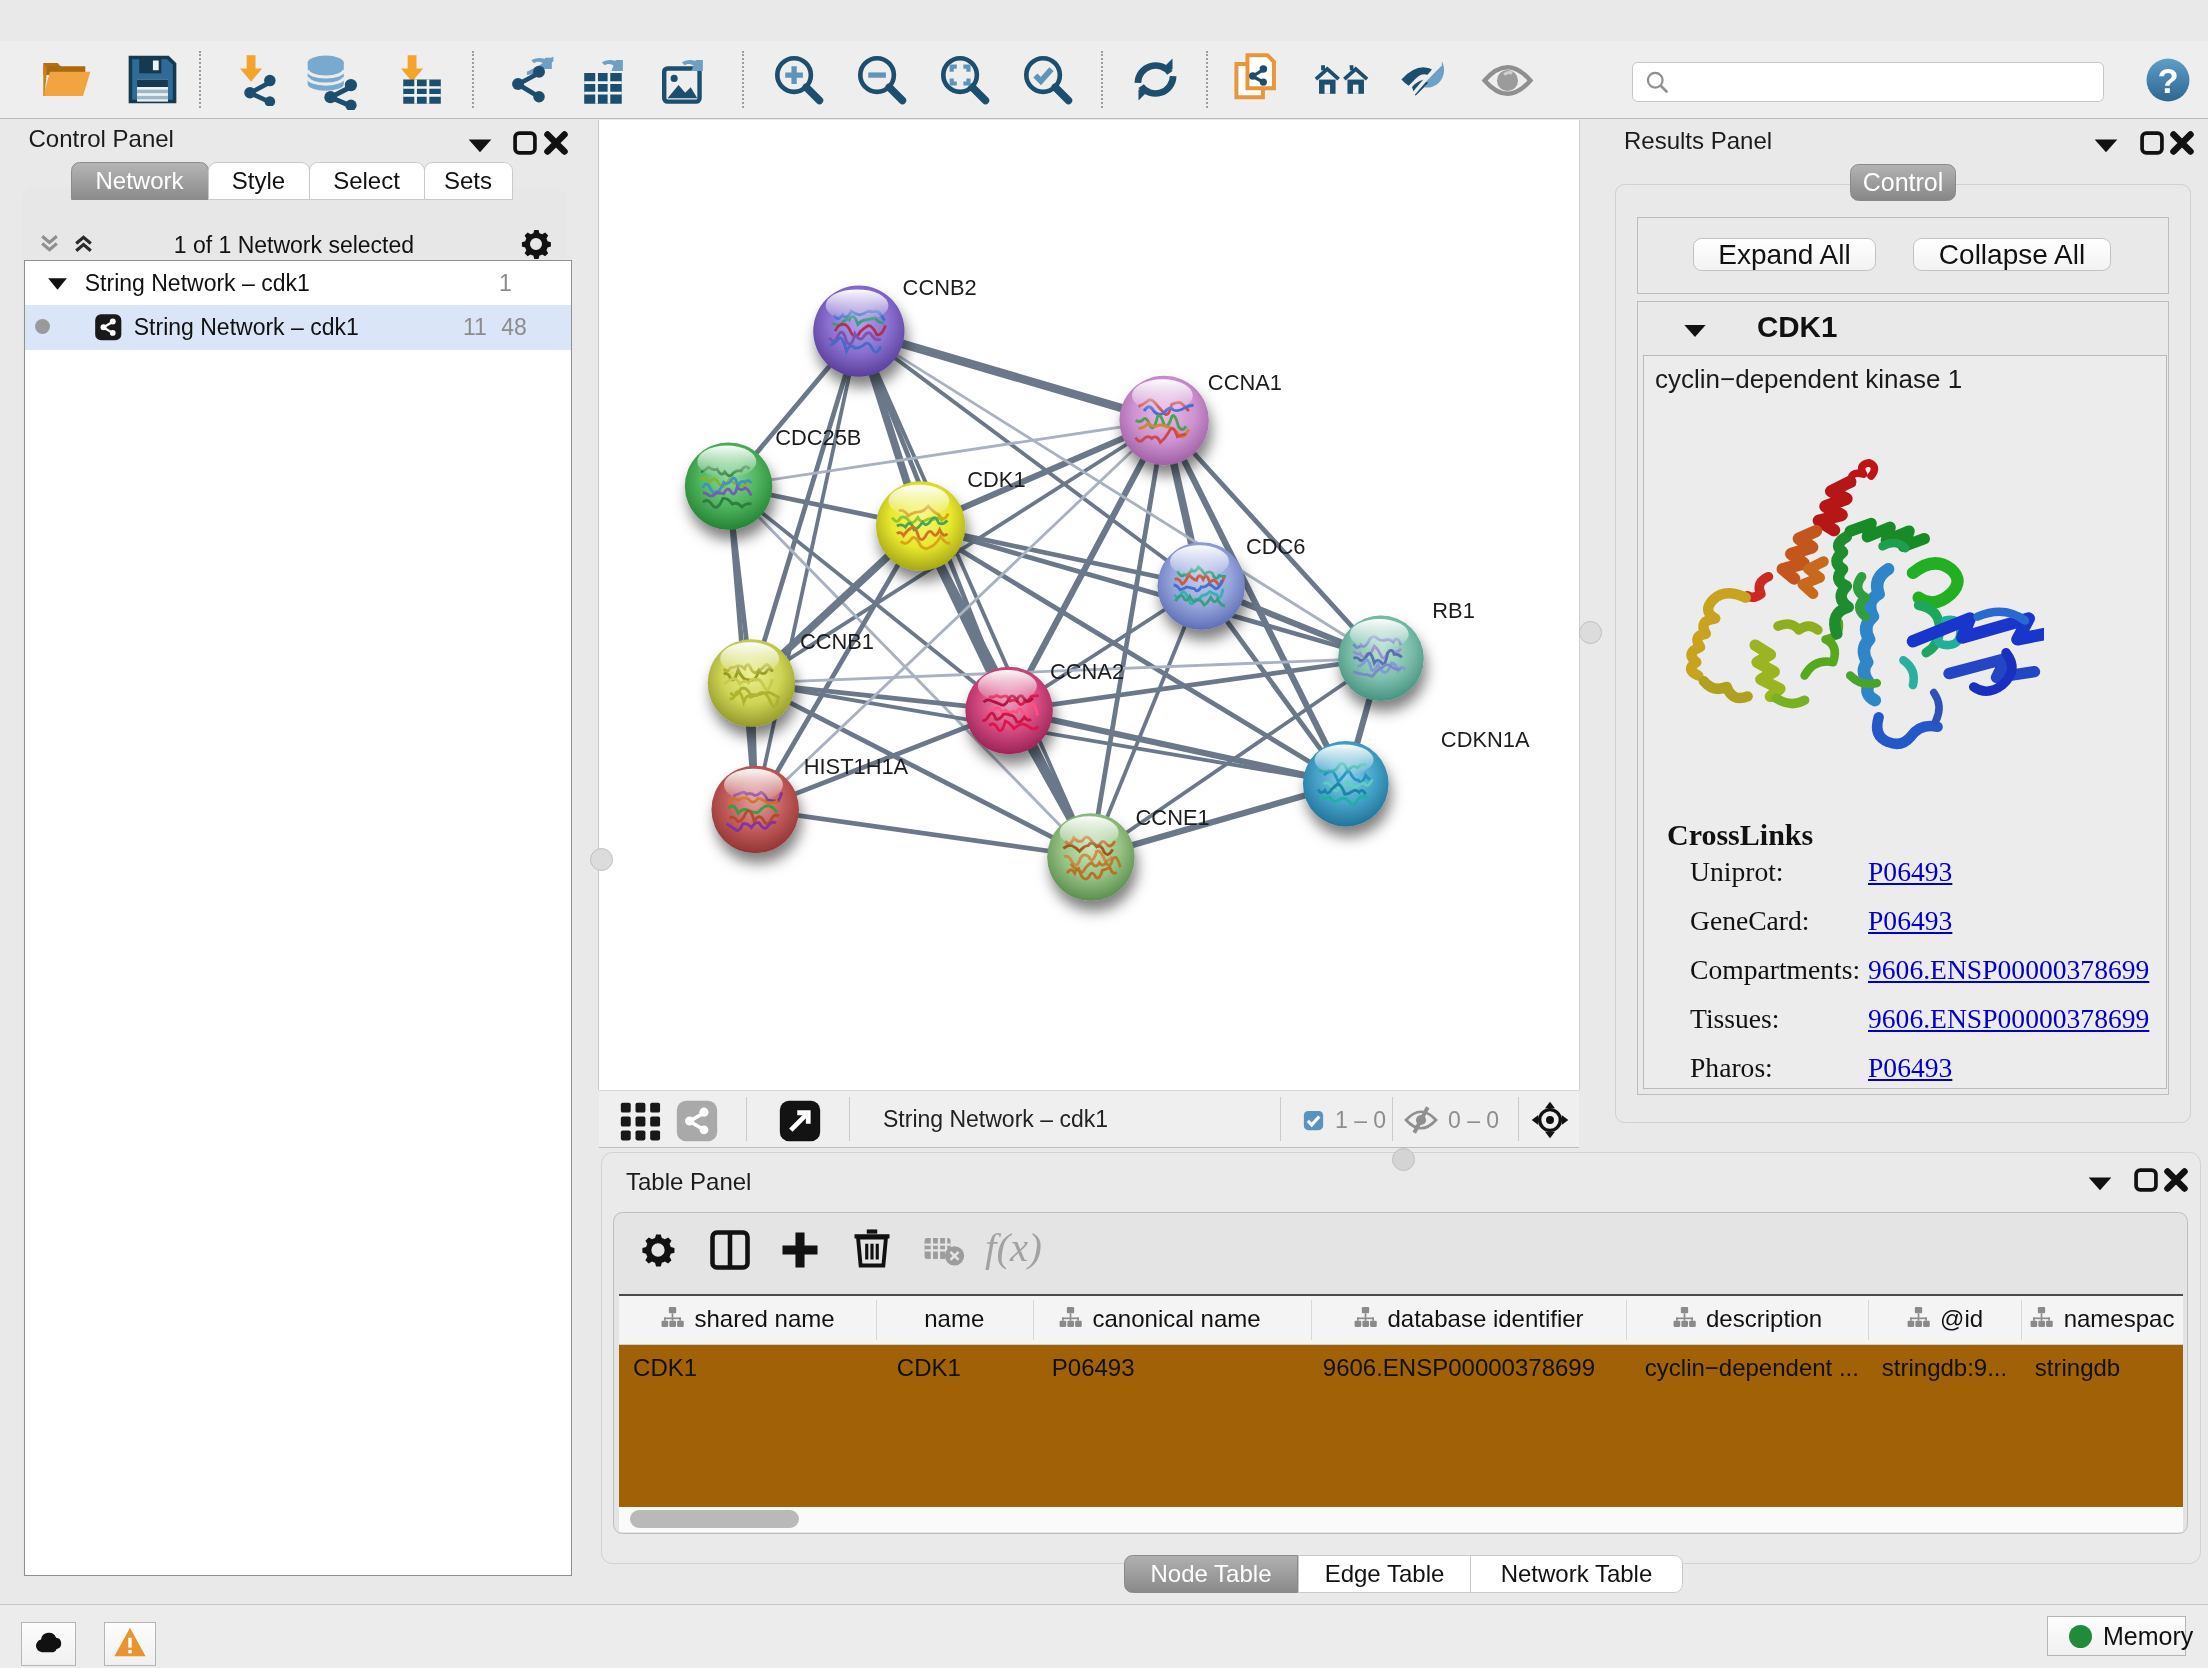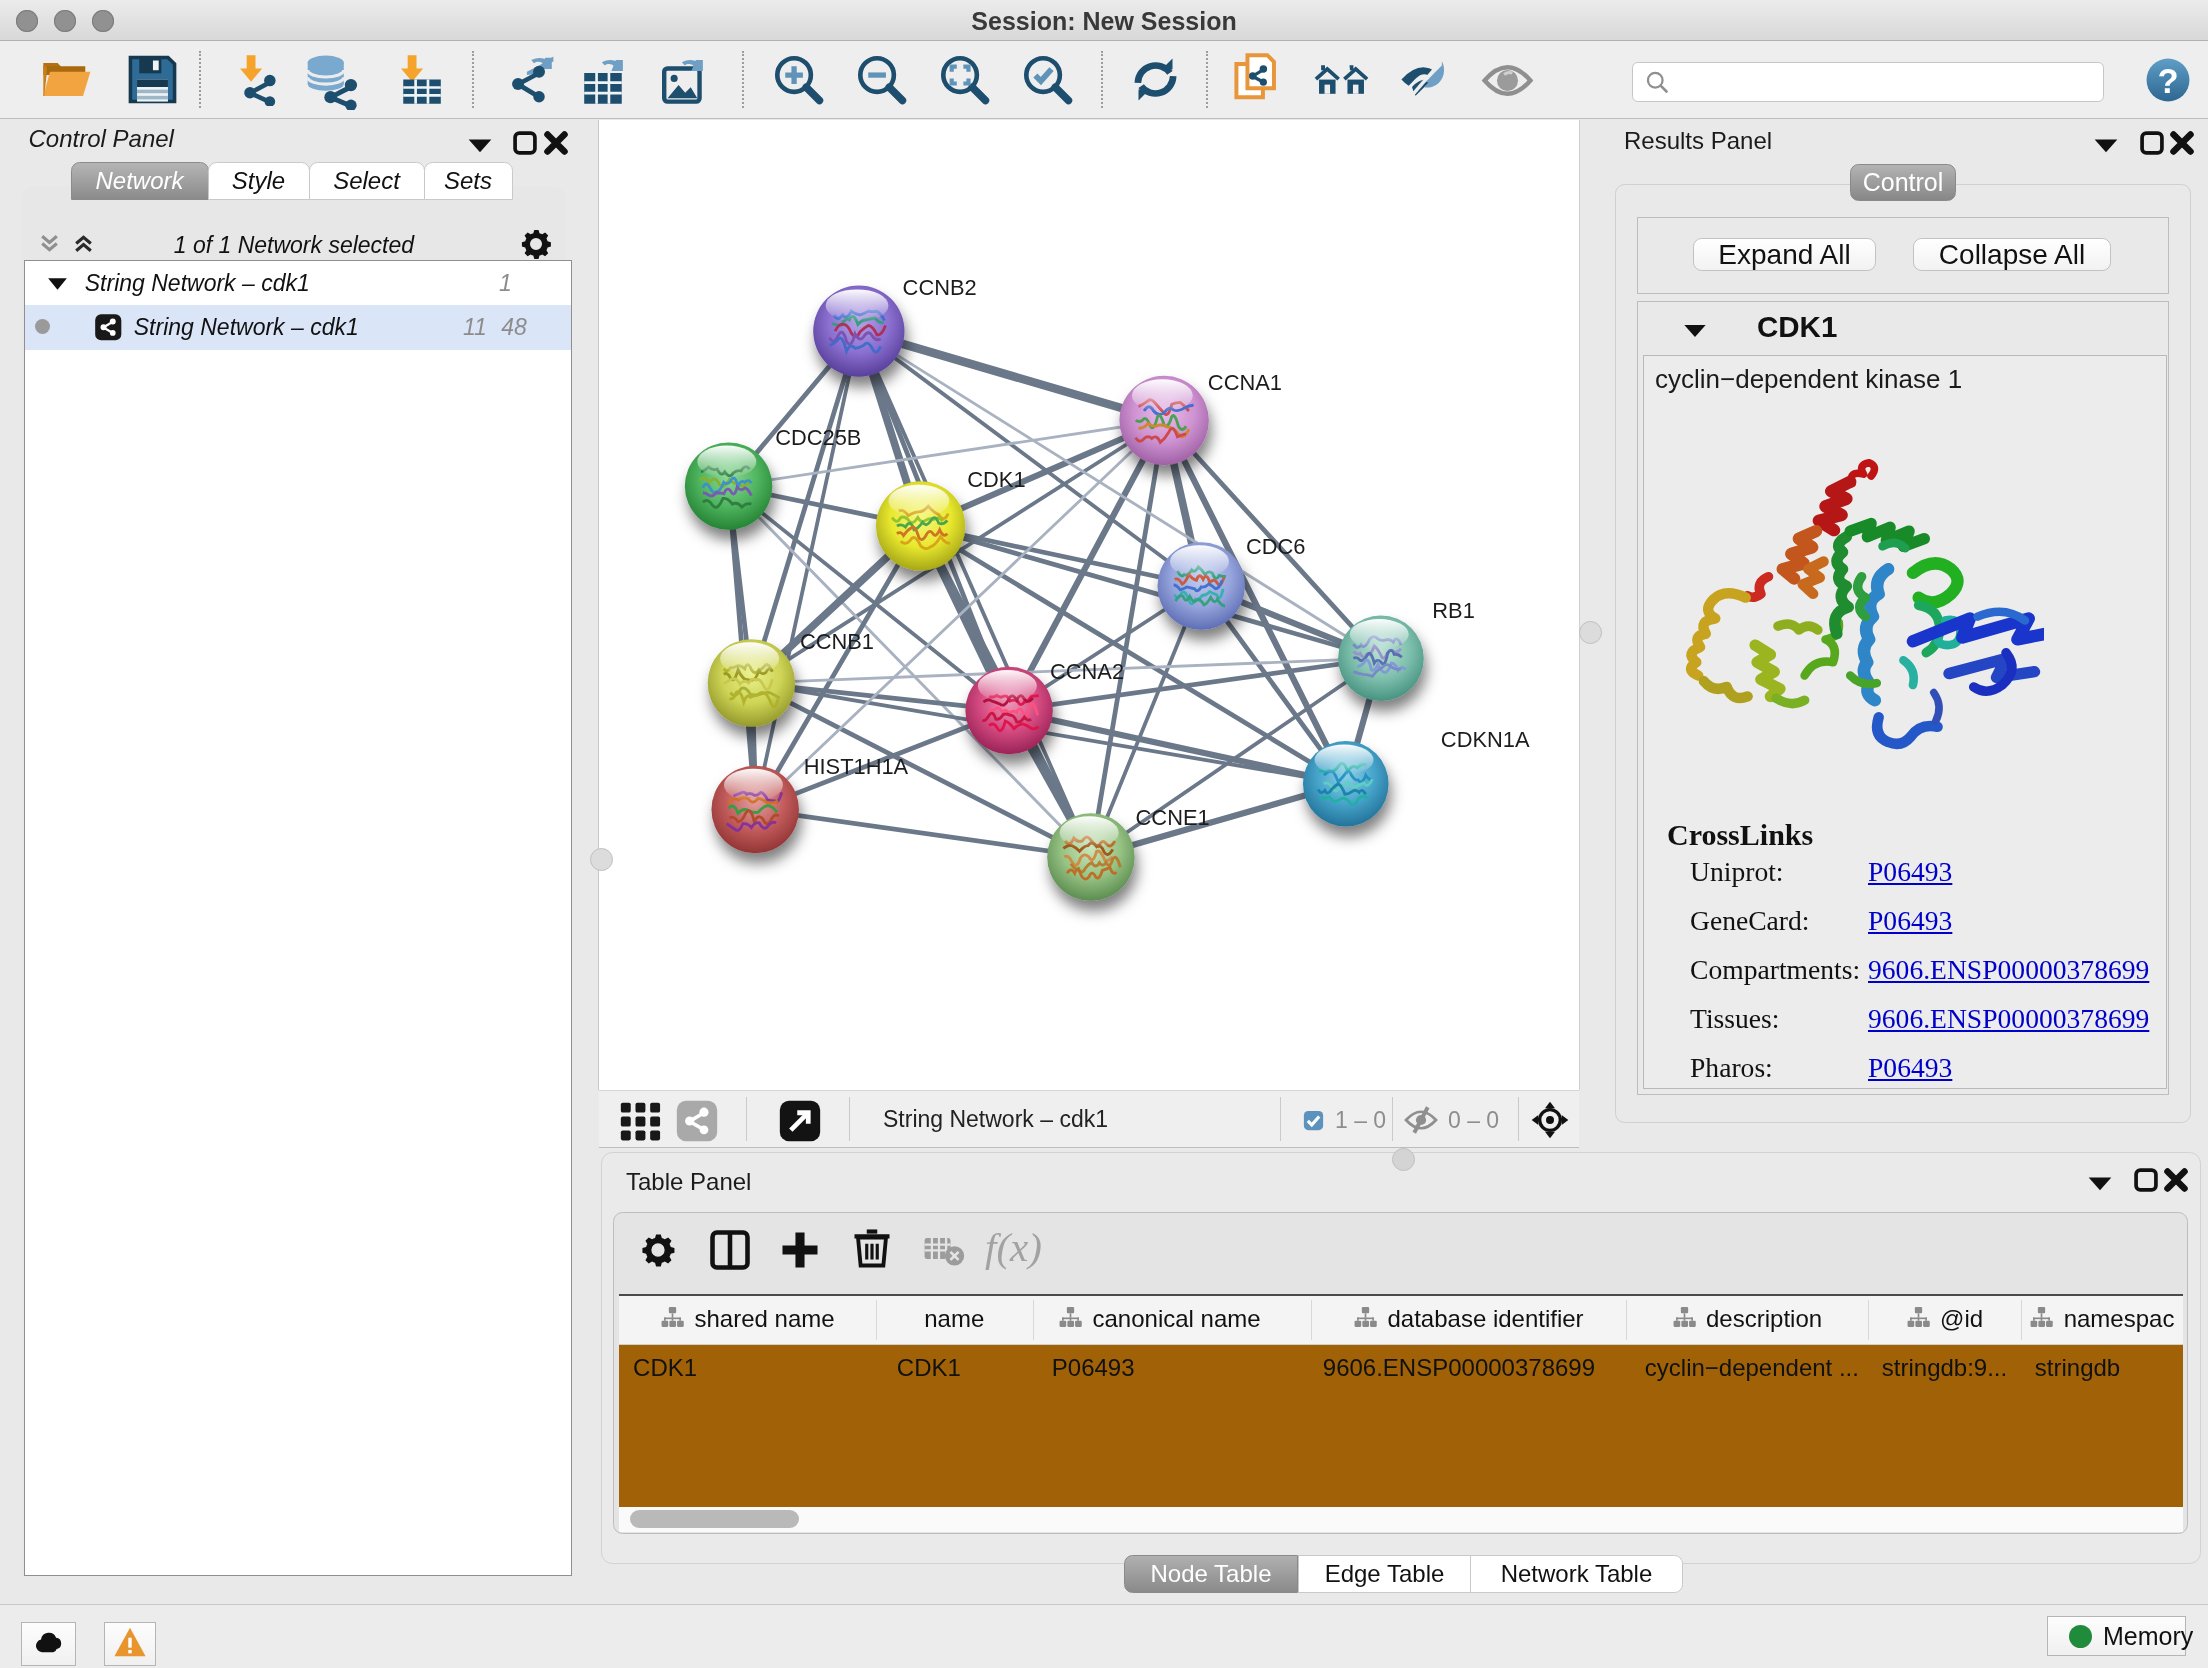--- a/index.html
+++ b/index.html
@@ -10,21 +10,21 @@
 #titlebar{left:0;top:0;width:2208px;height:40px;background:linear-gradient(#ececec,#d8d8d8);border-bottom:1px solid #b2b2b2;}
 .light{position:absolute;top:9.5px;width:22px;height:22px;border-radius:50%;background:#919191;box-shadow:inset 0 0 0 1px #7e7e7e;}
 #wtitle{position:absolute;top:6.7px;left:0;width:2208px;text-align:center;font-size:25px;font-weight:bold;color:#393939;}
 
 #toolbar{left:0;top:41px;width:2208px;height:77px;background:#eeeeee;border-bottom:1.9px solid #bcbcbc;}
 .tbi{position:absolute;top:12.4px;}
 .tsep{position:absolute;top:9.5px;height:57px;width:0;border-left:2.9px dotted #9d9d9d;}
 #searchbox{position:absolute;left:1632px;top:21px;width:470px;height:38px;background:#fff;border:1.9px solid #c6c6c6;border-radius:5.7px;}
 
 .ptitle{font-size:24px;color:#1b1b1b;}
-#controlpanel{left:9.5px;top:120px;width:556px;height:1312px;font-style:italic;}
+#controlpanel{left:9.5px;top:120px;width:556px;height:1312px;}
 #cp-body{position:absolute;left:12.4px;top:67px;width:544px;height:1389px;background:#e7e7e7;border-radius:11.4px 11.4px 0 0;}
 .tab{position:absolute;top:0;height:36px;border:1px solid #c9c9c9;background:#fff;color:#111;font-size:24px;text-align:center;line-height:36px;border-radius:8.6px 8.6px 0 0;}
 .tabsel{background:linear-gradient(#b5b5b5,#8b8b8b);color:#fff;border-color:#8b8b8b;}
 #cp-tree{position:absolute;left:1.9px;top:73px;width:546px;height:1314px;background:#fff;border:1.9px solid #8f8f8f;}
 .trow{position:absolute;left:0;width:100%;height:45px;}
 
 #netpanel{left:598px;top:120px;width:980px;height:970px;background:#ffffff;border-right:1px solid #cfcfcf;border-left:1px solid #c8c8c8;}
 #nettb{left:599px;top:1090px;width:980px;height:56px;background:#efefef;border-top:1px solid #d6d6d6;border-bottom:1.9px solid #bdbdbd;}
 
 #resultspanel{left:1624px;top:120px;width:575px;height:1013px;}
@@ -37,26 +37,20 @@
 #tp-scroll{position:absolute;left:4.8px;top:294px;width:1564px;height:25px;background:#fafafa;}
 .tabbtn{position:absolute;top:1555px;height:36px;border:1px solid #c9c9c9;background:#fff;color:#111;font-size:24px;text-align:center;line-height:36px;}
 
 #statusbar{left:0;top:1604px;width:2208px;height:65px;background:#ececec;border-top:1px solid #c8c8c8;}
 .sbtn{position:absolute;top:17px;height:42px;background:linear-gradient(#fdfdfd,#f0f0f0);border:1.9px solid #b5b5b5;}
 a.link{color:#0000cc;text-decoration:underline;}
 </style>
 </head>
 <body>
 <div id="app">
-  <div id="titlebar" class="abs">
-    <div class="light" style="left:16px;"></div>
-    <div class="light" style="left:54px;"></div>
-    <div class="light" style="left:92px;"></div>
-    <div id="wtitle">Session: New Session</div>
-  </div>
   <div id="toolbar" class="abs">
     <svg class="tbi" style="left:40px;" width="53" height="53" viewBox="0 0 24 24">
         <path d="M1.5 4.5h6.5l2 2.2h-8.5z" fill="#b36f12"></path>
         <path d="M1.5 6h19v4h-19z" fill="#a8690f"></path>
         <path d="M1.5 19.5 L4.5 8.5 H22.8 L19.5 19.5 Z" fill="#f2a440"></path>
         <path d="M1.5 19.5 L1.5 6 L3 6 L3 10 L1.9 19.5Z" fill="#c87f1a"></path>
       </svg>
     <svg class="tbi" style="left:126px;" width="53" height="53" viewBox="0 0 24 24">
         <path d="M2 2h17l3 3v17H2z" fill="#2e6b96"></path>
         <path d="M2 2h17l3 3v17H2z" fill="none" stroke="#16394f" stroke-width="1.6"></path>

